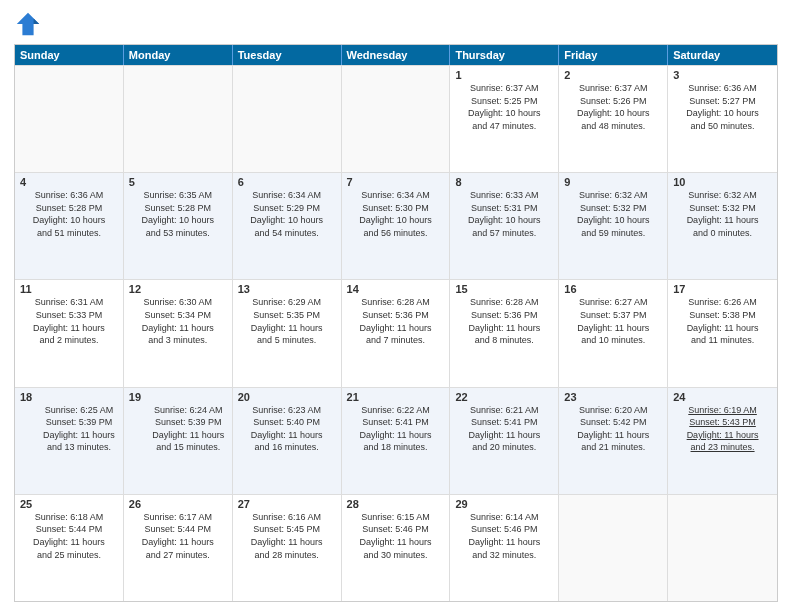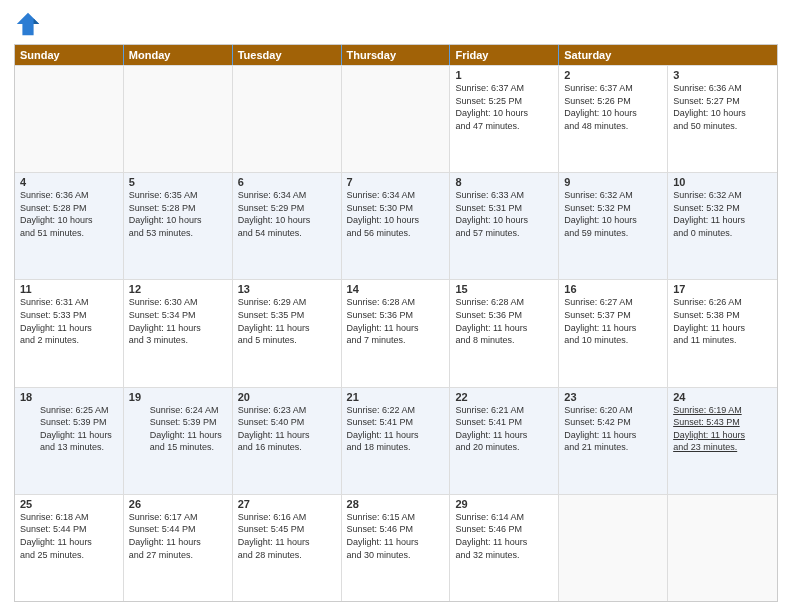--- a/index.html
+++ b/index.html
@@ -57,21 +57,21 @@
     }
     .calendar {
       flex: 1;
       display: flex;
       flex-direction: column;
       border: 1px solid #ccc;
     }
     .cal-header {
       display: grid;
       grid-template-columns: repeat(7, 1fr);
-      background: #a16207;
+      background: #0369a1;
     }
     .cal-header-cell {
       color: #fff;
       font-size: 11px;
       font-weight: bold;
       padding: 4px 5px;
       border-right: 1px solid #5a9de0;
       text-align: left;
     }
     .cal-header-cell:last-child { border-right: none; }
@@ -100,20 +100,21 @@
     .day-num {
       font-size: 11px;
       font-weight: bold;
       display: block;
       margin-bottom: 1px;
     }
     .cell-info {
       line-height: 1.4;
       font-size: 9px;
       color: #333;
+      text-align: center;
     }
   </style>
 </head>
 <body>
 
 <div class="page">
   <div class="header">
     <div class="logo">
       <svg class="logo-icon" viewBox="0 0 40 40">
         <polygon points="20,4 36,20 28,20 28,36 12,36 12,20 4,20" fill="#2b7cd3"></polygon>
@@ -128,20 +129,21 @@
       <h1></h1>
       <h2></h2>
     </div>
   </div>
 
   <div class="calendar">
     <div class="cal-header">
     <div class="cal-header-cell">Sunday</div>
         <div class="cal-header-cell">Monday</div>
         <div class="cal-header-cell">Tuesday</div>
+        <div class="cal-header-cell">Wednesday</div>
         <div class="cal-header-cell">Thursday</div>
         <div class="cal-header-cell">Friday</div>
         <div class="cal-header-cell">Saturday</div>
       </div>
     <div class="cal-body">
     <div class="cal-week">
           <div class="cal-cell empty"></div>
           <div class="cal-cell empty"></div>
           <div class="cal-cell empty"></div>
           <div class="cal-cell empty"></div>

